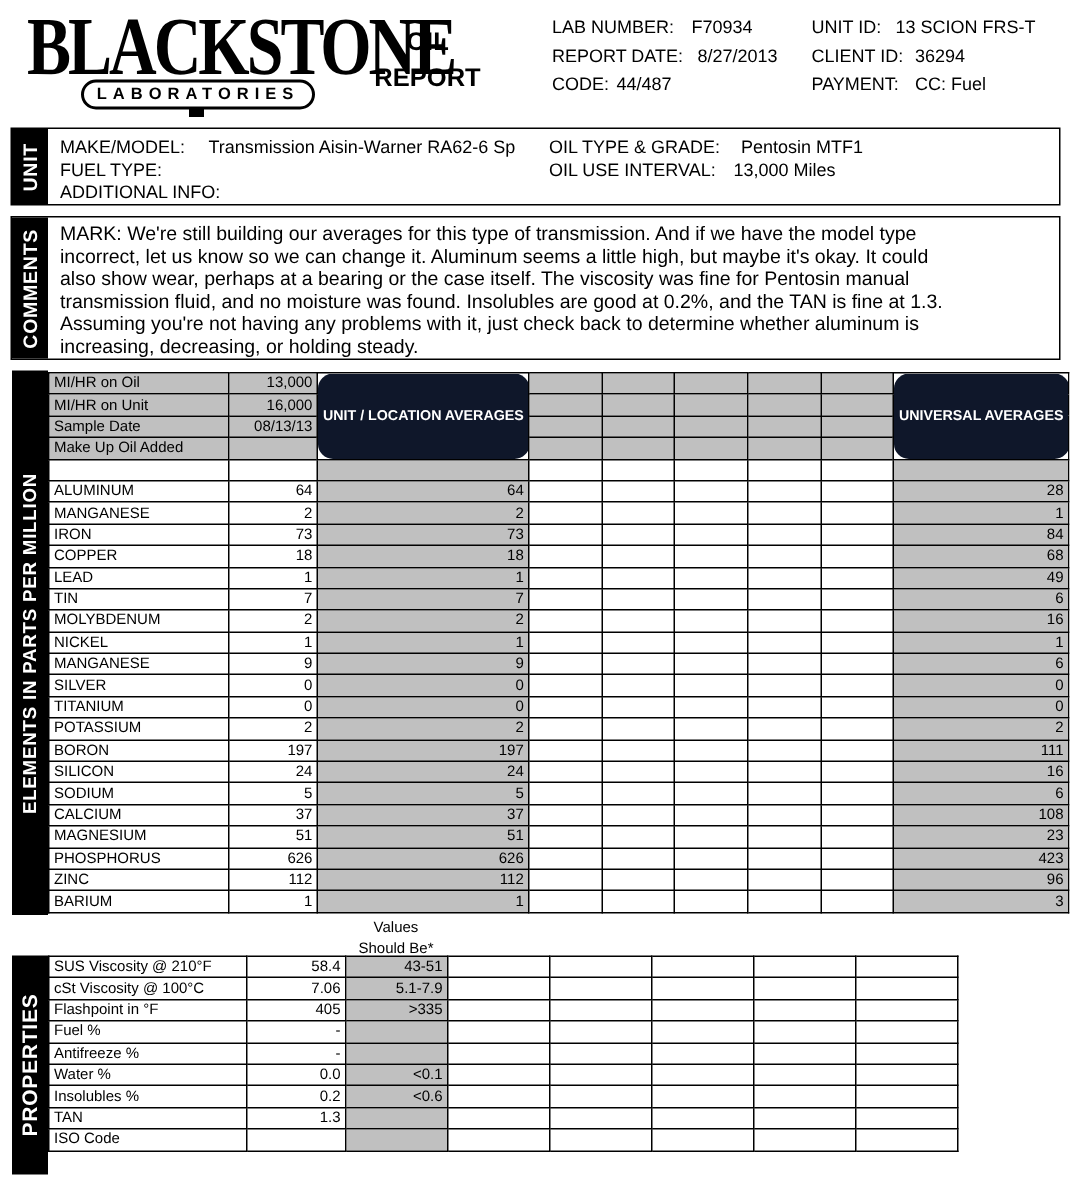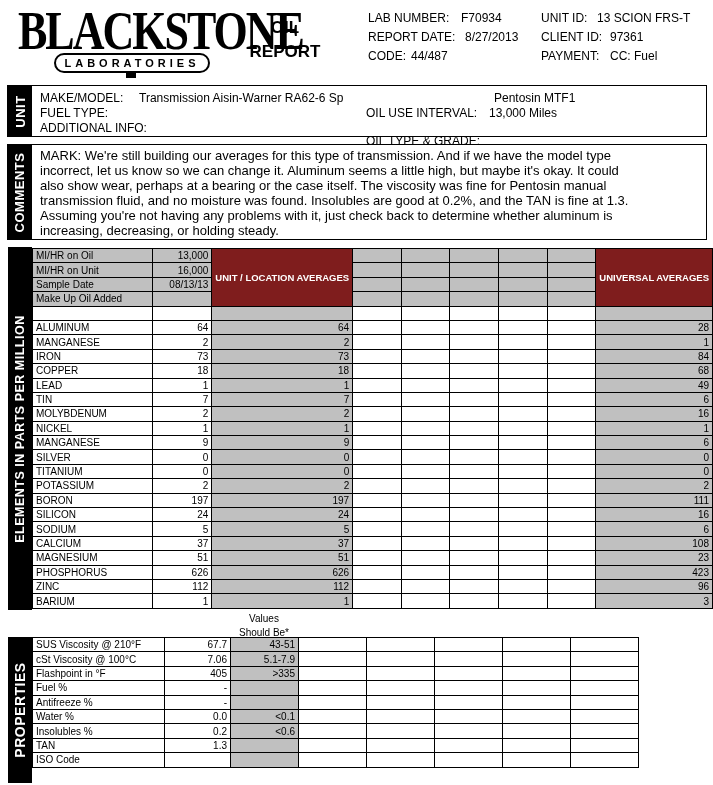--- a/index.html
+++ b/index.html
@@ -16,21 +16,21 @@
   .box { border:1px solid #000; background:#fff; }
   .sidebar { background:#000; color:#fff; font-weight:bold; font-size:13px; display:flex; align-items:center; justify-content:center; }
   .vert { transform:rotate(-90deg); white-space:nowrap; letter-spacing:0.5px; }
   .unit-text { font-size:12px; line-height:16px; }
   .comments-text { font-size:13px; line-height:15px; }
   
   table.grid { border-collapse:collapse; position:absolute; font-size:10px; }
   table.grid td { border:1px solid #000; padding:0 3px; height:13.4px; line-height:13px; white-space:nowrap; overflow:hidden; }
   td.num { text-align:right; }
   td.gray { background:#c0c0c0; }
-  td.blk { background:#7f1d1d; color:#fff; font-weight:bold; text-align:center; font-size:9.5px; line-height:12px; white-space:normal; }
+  td.blk { background:#0f172a; color:#fff; font-weight:bold; text-align:center; font-size:9.5px; line-height:12px; white-space:normal;border-radius:10px; }
   .should-be { font-size:10px; text-align:center; line-height:14px; }
 </style>
 </head>
 <body>
 
 <div class="abs logo">
   <div class="logo-main">BLACKSTONE</div>
   <div class="logo-sub">LABORATORIES</div>
   <div class="logo-mark"></div>
 </div>
@@ -42,35 +42,35 @@
 <div class="abs meta" style="left:368px;top:9px;">LAB NUMBER:</div>
 <div class="abs meta" style="left:461px;top:9px;">F70934</div>
 <div class="abs meta" style="left:368px;top:28px;">REPORT DATE:</div>
 <div class="abs meta" style="left:465px;top:28px;">8/27/2013</div>
 <div class="abs meta" style="left:368px;top:47px;">CODE:</div>
 <div class="abs meta" style="left:411px;top:47px;">44/487</div>
 
 <div class="abs meta" style="left:541px;top:9px;">UNIT ID:</div>
 <div class="abs meta" style="left:597px;top:9px;">13 SCION FRS-T</div>
 <div class="abs meta" style="left:541px;top:28px;">CLIENT ID:</div>
-<div class="abs meta" style="left:610px;top:28px;">97361</div>
+<div class="abs meta" style="left:610px;top:28px;">36294</div>
 <div class="abs meta" style="left:541px;top:47px;">PAYMENT:</div>
 <div class="abs meta" style="left:610px;top:47px;">CC: Fuel</div>
 
 <div class="abs box" style="left:7px;top:85px;width:698px;height:50px;">
   <div class="abs sidebar" style="left:0;top:0;width:24px;height:50px;">
     <span class="vert">UNIT</span>
   </div>
   <div class="abs unit-text" style="left:32px;top:4px;">MAKE/MODEL:</div>
   <div class="abs unit-text" style="left:131px;top:4px;">Transmission Aisin-Warner RA62-6 Sp</div>
   <div class="abs unit-text" style="left:32px;top:19px;">FUEL TYPE:</div>
   <div class="abs unit-text" style="left:131px;top:19px;"></div>
   <div class="abs unit-text" style="left:32px;top:34px;">ADDITIONAL INFO:</div>
   <div class="abs unit-text" style="left:150px;top:34px;"></div>
-  <div class="abs unit-text" style="left:358px;top:4px;margin-top:43px;">OIL TYPE &amp; GRADE:</div>
+  <div class="abs unit-text" style="left:358px;top:4px;">OIL TYPE &amp; GRADE:</div>
   <div class="abs unit-text" style="left:486px;top:4px;">Pentosin MTF1</div>
   <div class="abs unit-text" style="left:358px;top:19px;">OIL USE INTERVAL:</div>
   <div class="abs unit-text" style="left:481px;top:19px;">13,000 Miles</div>
 </div>
 
 <div class="abs box" style="left:7px;top:144px;width:698px;height:94px;">
   <div class="abs sidebar" style="left:0;top:0;width:24px;height:94px;">
     <span class="vert">COMMENTS</span>
   </div>
   <div class="abs comments-text" style="left:32px;top:3px;width:600px;">MARK:  We're still building our averages for this type of transmission. And if we have the model type incorrect, let us know so we can change it. Aluminum seems a little high, but maybe it's okay. It could also show wear, perhaps at a bearing or the case itself. The viscosity was fine for Pentosin manual transmission fluid, and no moisture was found. Insolubles are good at 0.2%, and the TAN is fine at 1.3. Assuming you're not having any problems with it, just check back to determine whether aluminum is increasing, decreasing, or holding steady.</div>
@@ -381,21 +381,21 @@
       <col style="width:68px">
     <col style="width:68px">
       <col style="width:68px">
       <col style="width:68px">
       <col style="width:68px">
       <col style="width:68px">
   </colgroup>
   <tbody id="prop-body">
       <tr>
         <td>SUS Viscosity @ 210°F</td>
-        <td class="num">67.7</td>
+        <td class="num">58.4</td>
         <td class="gray num">43-51</td>
         <td></td>
         <td></td>
         <td></td>
         <td></td>
         <td></td>
       </tr>
       <tr>
         <td>cSt Viscosity @ 100°C</td>
         <td class="num">7.06</td>

